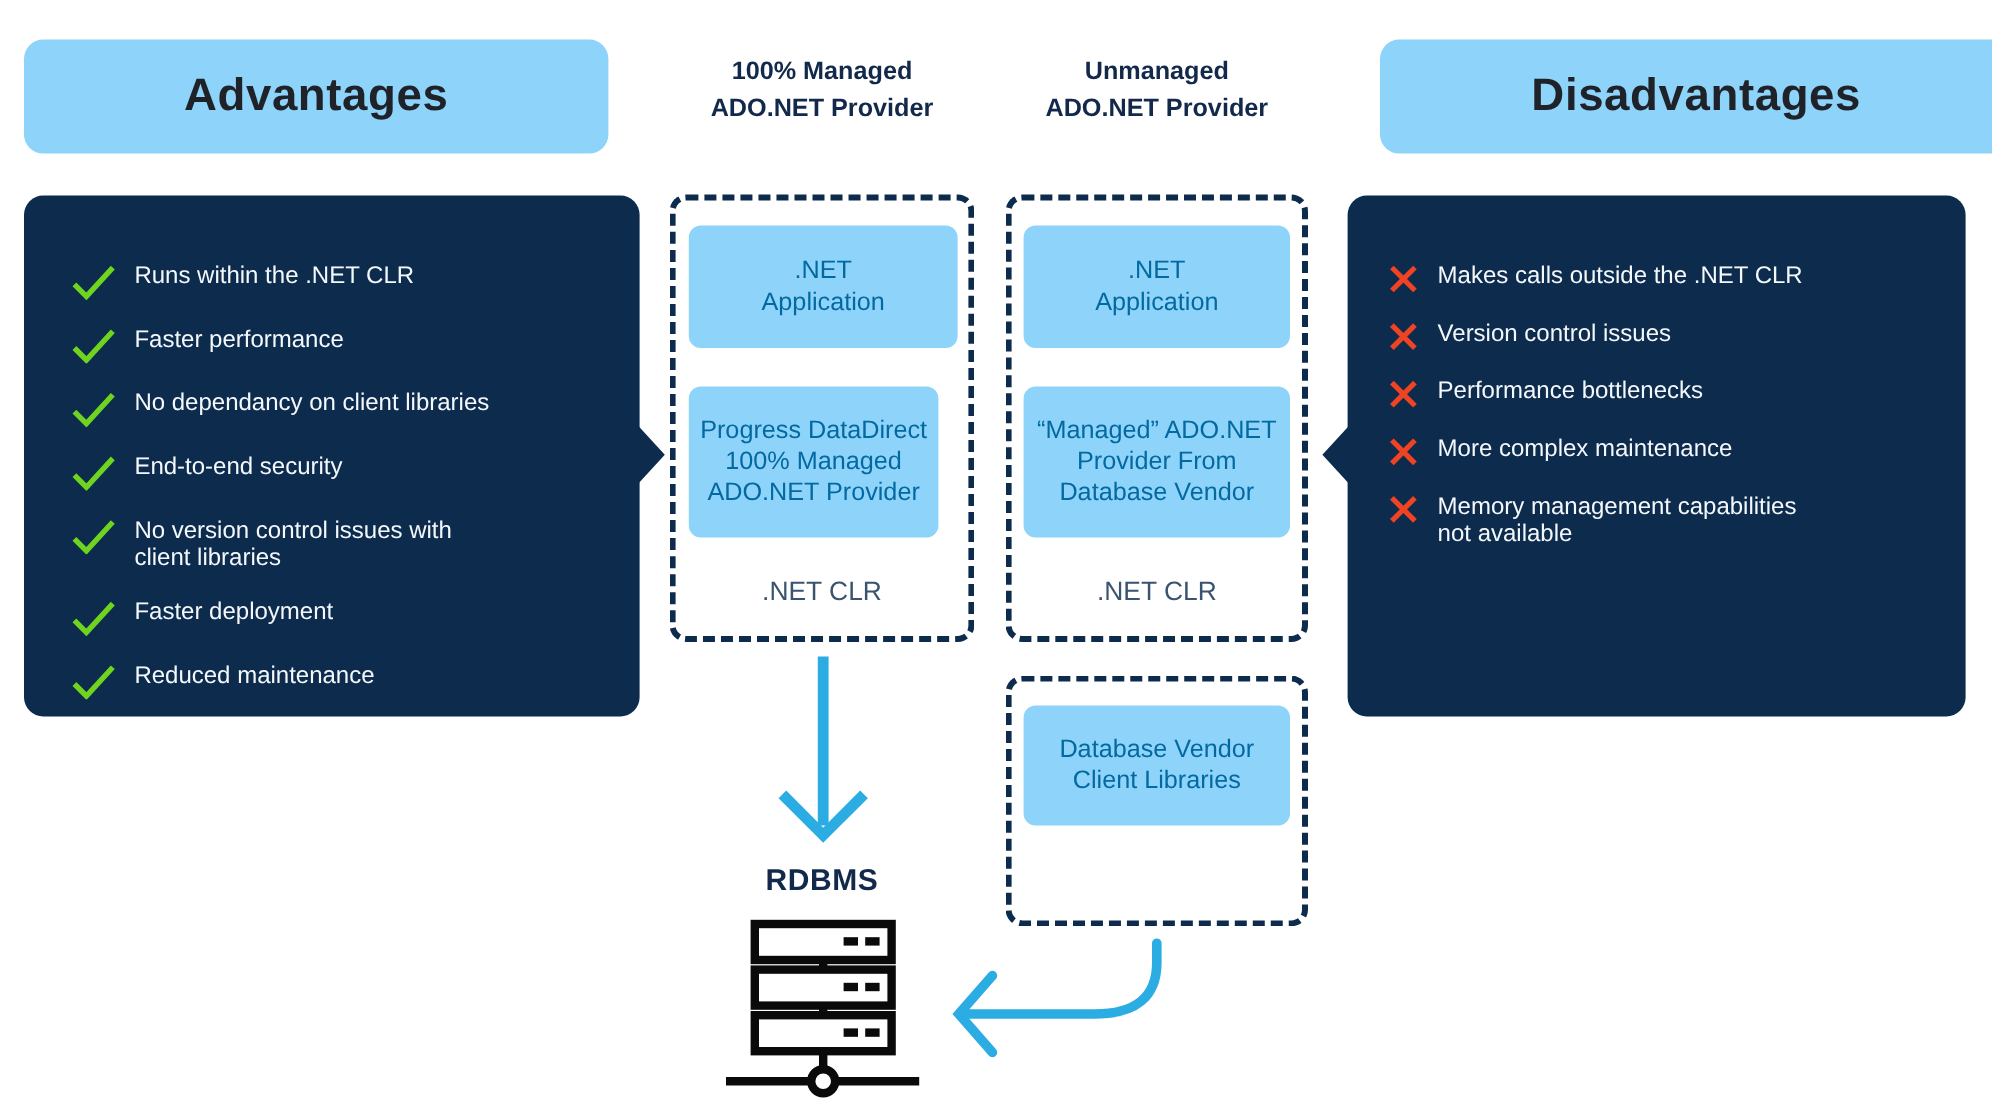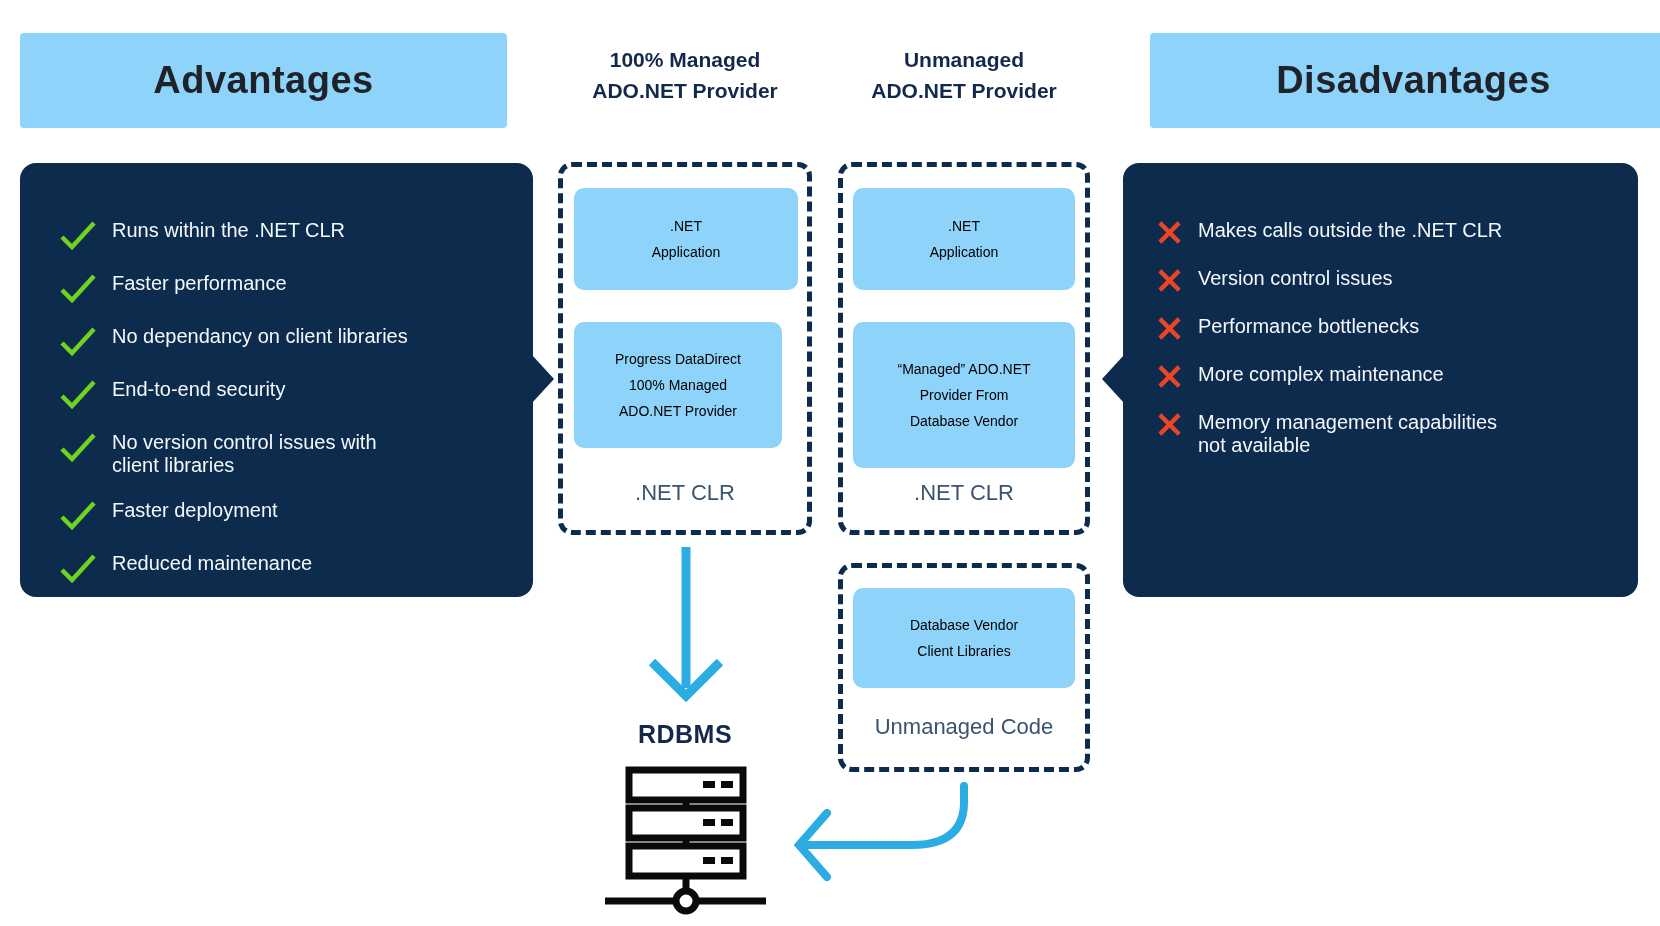--- a/index.html
+++ b/index.html
@@ -2,21 +2,21 @@
 <html><head>
 <meta charset="utf-8">
 <style>
   html,body{margin:0;padding:0;background:#ffffff;}
   .canvas{
     position:relative;width:1660px;height:926px;background:#ffffff;
     font-family:"Liberation Sans",sans-serif;overflow:hidden;
   }
   
   .hdr{
-    position:absolute;background:#8ED3F9;border-radius:4px;
+    position:absolute;background:#8ED3F9;border-radius:16px;
     display:flex;align-items:center;justify-content:center;
     font-weight:bold;font-size:38px;color:#1F2329;letter-spacing:.5px;
   }
   .hdr-adv{left:20px;top:33px;width:487px;height:95px;}
   .hdr-dis{left:1150px;top:33px;width:527px;height:95px;}
   
   .panel{
     position:absolute;top:163px;height:434px;background:#0C2B4D;border-radius:16px;color:#ffffff;
   }
   .panel-adv{left:20px;width:513px;}
@@ -45,26 +45,26 @@
   }
   .midhdr-managed{left:538px;width:294px;}
   .midhdr-unmanaged{left:818px;width:292px;}
   .dashedbox{position:absolute;border:5px dashed #0C2B4D;border-radius:14px;box-sizing:border-box;}
   .db-managed{left:558px;top:162px;width:254px;height:373px;}
   .db-unmanaged{left:838px;top:162px;width:252px;height:373px;}
   .db-unmanaged-code{left:838px;top:563px;width:252px;height:209px;}
   .bluebox{
     position:absolute;background:#8ED3F9;border-radius:10px;
     display:flex;align-items:center;justify-content:center;text-align:center;
-    color:#000000;font-size:14px;line-height:26px;white-space:pre-line;
+    color:#0369a1;font-size:21px;line-height:26px;white-space:pre-line;
   }
   .bb-app-m{left:574px;top:188px;width:224px;height:102px;}
   .bb-prov-m{left:574px;top:322px;width:208px;height:126px;}
   .bb-app-u{left:853px;top:188px;width:222px;height:102px;}
-  .bb-prov-u{left:853px;top:322px;width:222px;height:146px;}
+  .bb-prov-u{left:853px;top:322px;width:222px;height:126px;}
   .bb-clientlib{left:853px;top:588px;width:222px;height:100px;}
   .runtime-label{
     position:absolute;text-align:center;font-size:22px;color:#3A536F;
   }
   .rt-m{left:558px;top:480px;width:254px;}
   .rt-u{left:838px;top:480px;width:252px;}
   .code-label{left:838px;top:714px;width:252px;position:absolute;text-align:center;font-size:22px;color:#3A536F;}
   .rdbms-label{
     position:absolute;left:558px;top:720px;width:254px;text-align:center;
     font-weight:bold;font-size:25px;color:#13294B;letter-spacing:.5px;
@@ -189,21 +189,20 @@
   <div class="dashedbox db-unmanaged"></div>
   <div class="bluebox bb-app-u">.NET
 Application</div>
   <div class="bluebox bb-prov-u">“Managed” ADO.NET
 Provider From
 Database Vendor</div>
   <div class="runtime-label rt-u">.NET CLR</div>
   <div class="dashedbox db-unmanaged-code"></div>
   <div class="bluebox bb-clientlib">Database Vendor
 Client Libraries</div>
-  <div class="code-label">Unmanaged Code</div>
 
   <div class="rdbms-label">RDBMS</div>
 
   <svg class="overlay" viewBox="0 0 1660 926">
     <g stroke="#2BACE2" stroke-width="9" fill="none">
       <line x1="686" y1="547" x2="686" y2="688"></line>
       <polyline points="652,662 686,696 720,662"></polyline>
     </g>
     <g stroke="#2BACE2" stroke-width="8" fill="none" stroke-linecap="round">
       <path d="M 964 786 L 964 802 Q 964 845 912 845 L 806 845"></path>

